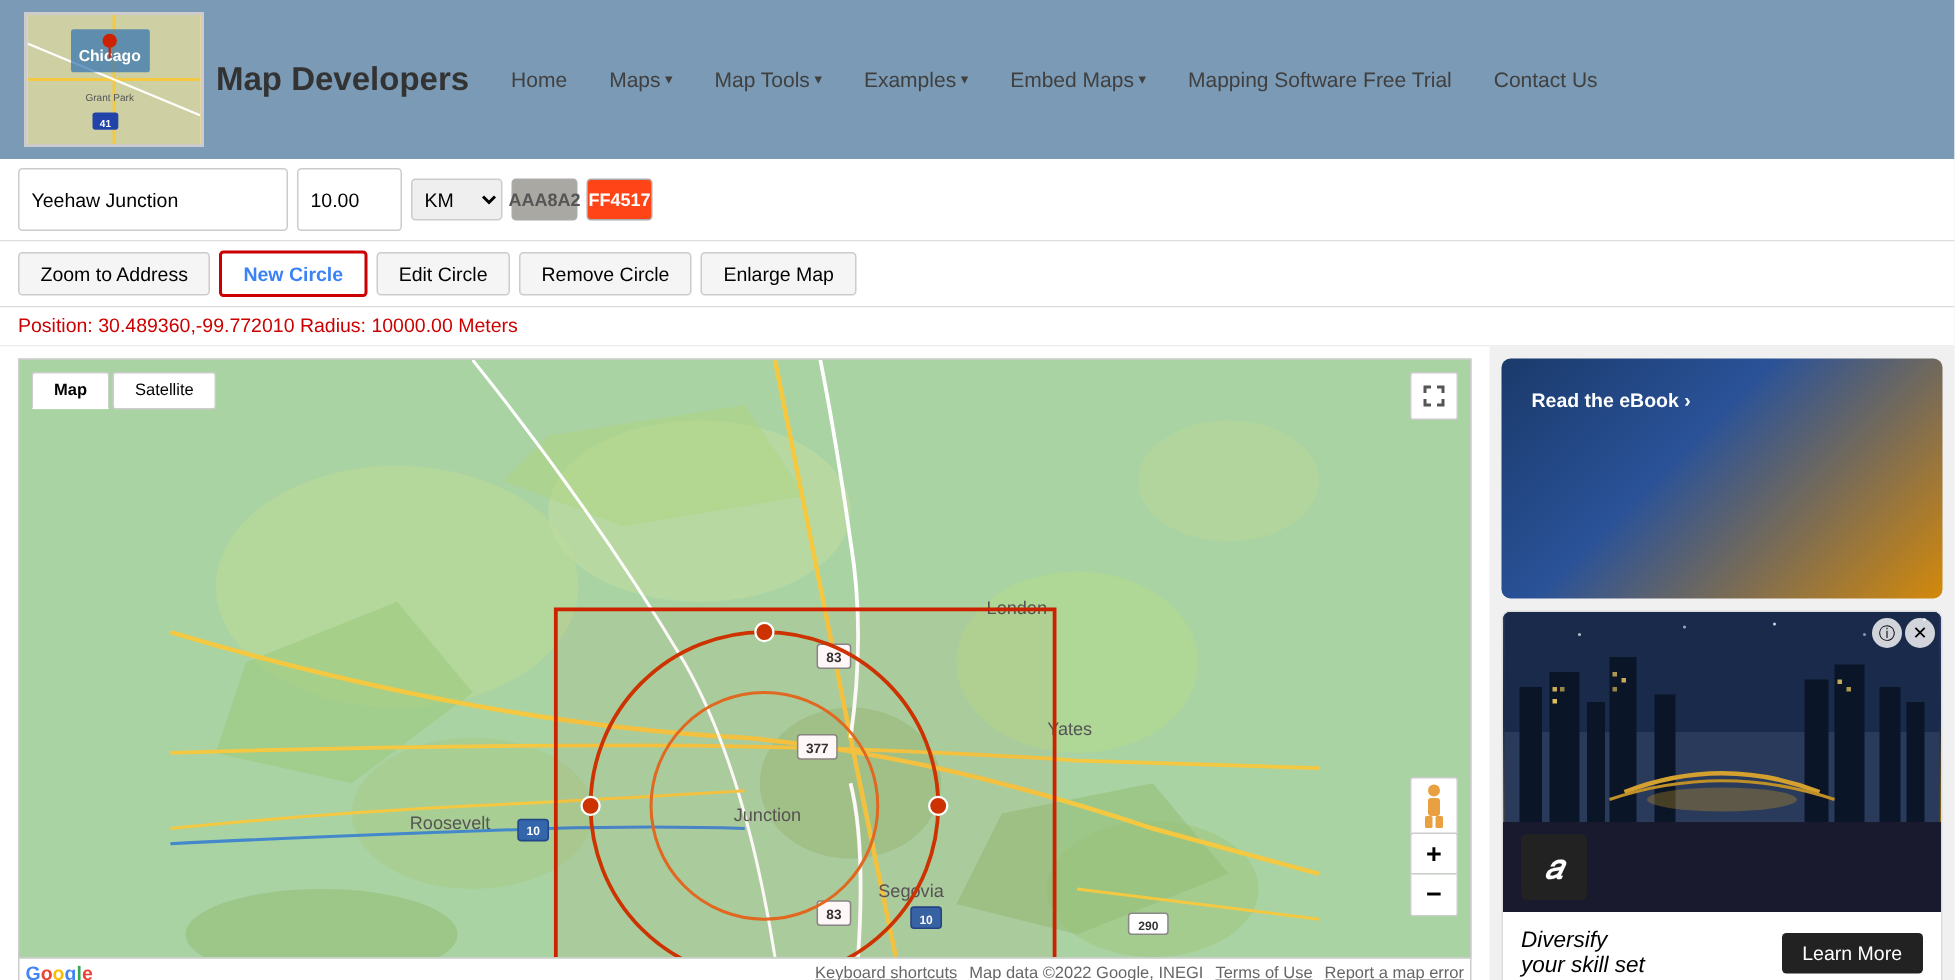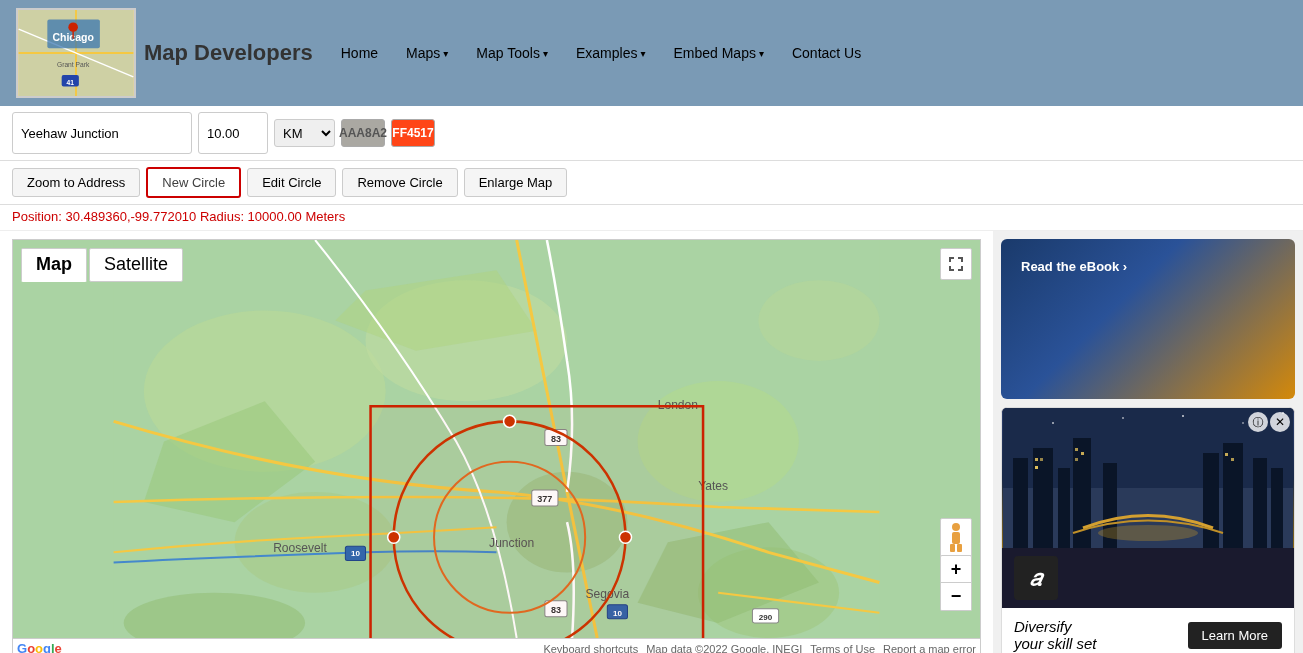--- a/index.html
+++ b/index.html
@@ -38,21 +38,21 @@
       font-weight: bold;
       white-space: nowrap;
     }
     .header-nav {
       display: flex;
       align-items: center;
       gap: 4px;
       flex-wrap: wrap;
     }
     .nav-item {
-      color: #000000;
+      color: #404040;
       padding: 6px 12px;
       cursor: pointer;
       white-space: nowrap;
       font-size: 14px;
       display: flex;
       align-items: center;
       gap: 3px;
     }
     .nav-arrow { font-size: 10px; }
 
@@ -107,22 +107,22 @@
       border: 1px solid #ccc;
       border-radius: 3px;
       background: #f5f5f5;
       cursor: pointer;
       font-size: 13px;
       white-space: nowrap;
     }
     .btn-active {
       border: 2px solid #cc0000;
       background: #fff;
-      font-weight: normal;
-      color: #404040;
+      font-weight: bold;
+      color: #3b82f6;
     }
 
     
     .position-info {
       background: #fff;
       padding: 4px 12px 6px 12px;
       font-size: 13px;
       color: #cc0000;
       border-bottom: 1px solid #eee;
     }
@@ -152,21 +152,21 @@
       top: 8px;
       left: 8px;
       display: flex;
       gap: 2px;
       z-index: 10;
     }
     .map-tab {
       padding: 5px 14px;
       background: #fff;
       border: 1px solid #ccc;
-      font-size: 18px;
+      font-size: 11px;
       cursor: pointer;
       border-radius: 2px;
     }
     .map-tab-active {
       background: #fff;
       border-bottom: 2px solid #fff;
       font-weight: bold;
     }
     .map-fullscreen-btn {
       position: absolute;
@@ -422,20 +422,21 @@
         <span class="nav-arrow">▾</span>
       </span>
     <span class="nav-item">
         <span>Examples</span> 
         <span class="nav-arrow">▾</span>
       </span>
     <span class="nav-item">
         <span>Embed Maps</span> 
         <span class="nav-arrow">▾</span>
       </span>
+    <span class="nav-item">Mapping Software Free Trial</span>
     <span class="nav-item">Contact Us</span>
   </nav>
 </div>
 
 <div class="toolbar-row">
   <input class="toolbar-input" style="width: 180px;" value="Yeehaw Junction">
   <input class="toolbar-input" style="width: 70px;" value="10.00">
   <select class="toolbar-select">
     <option>KM</option>
     <option>Miles</option>

